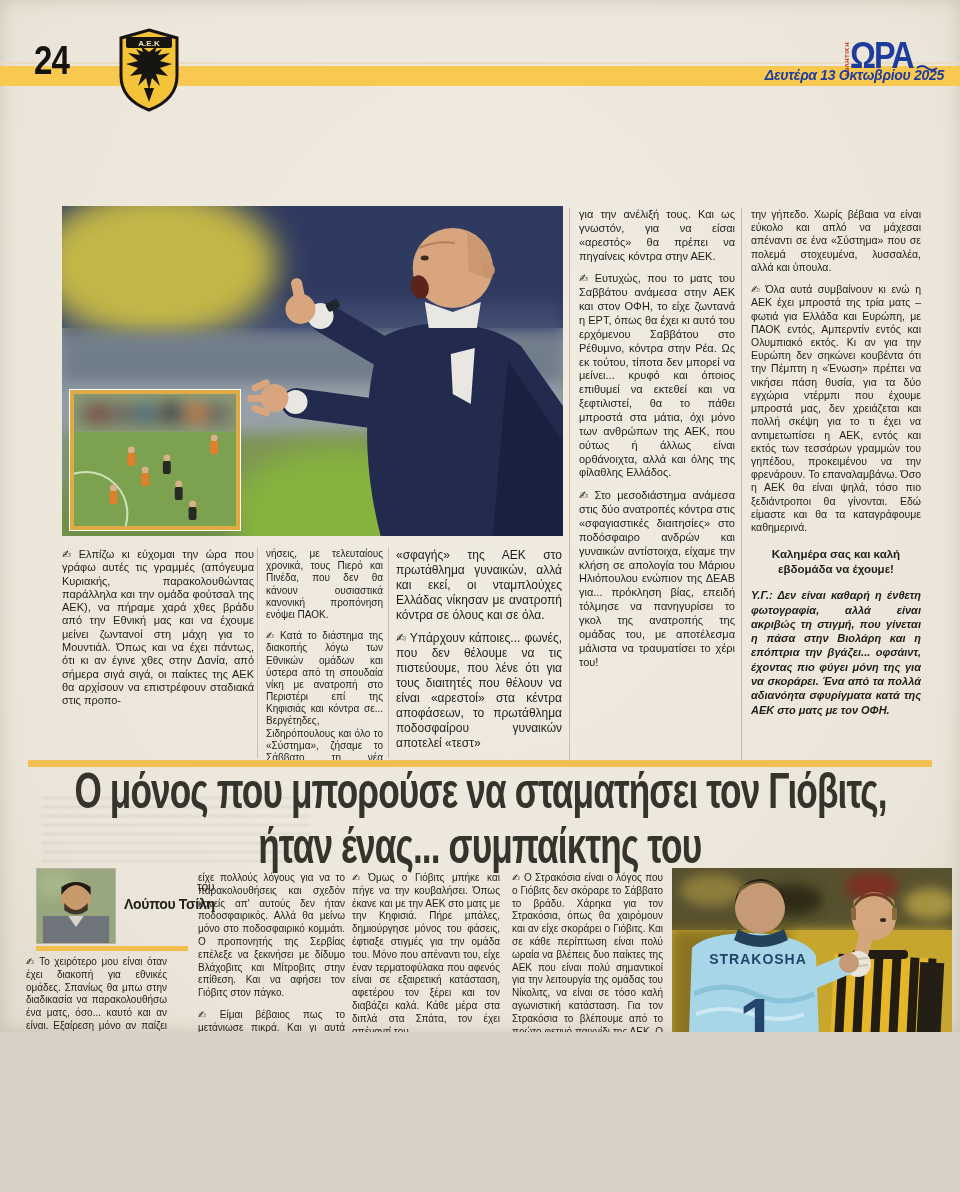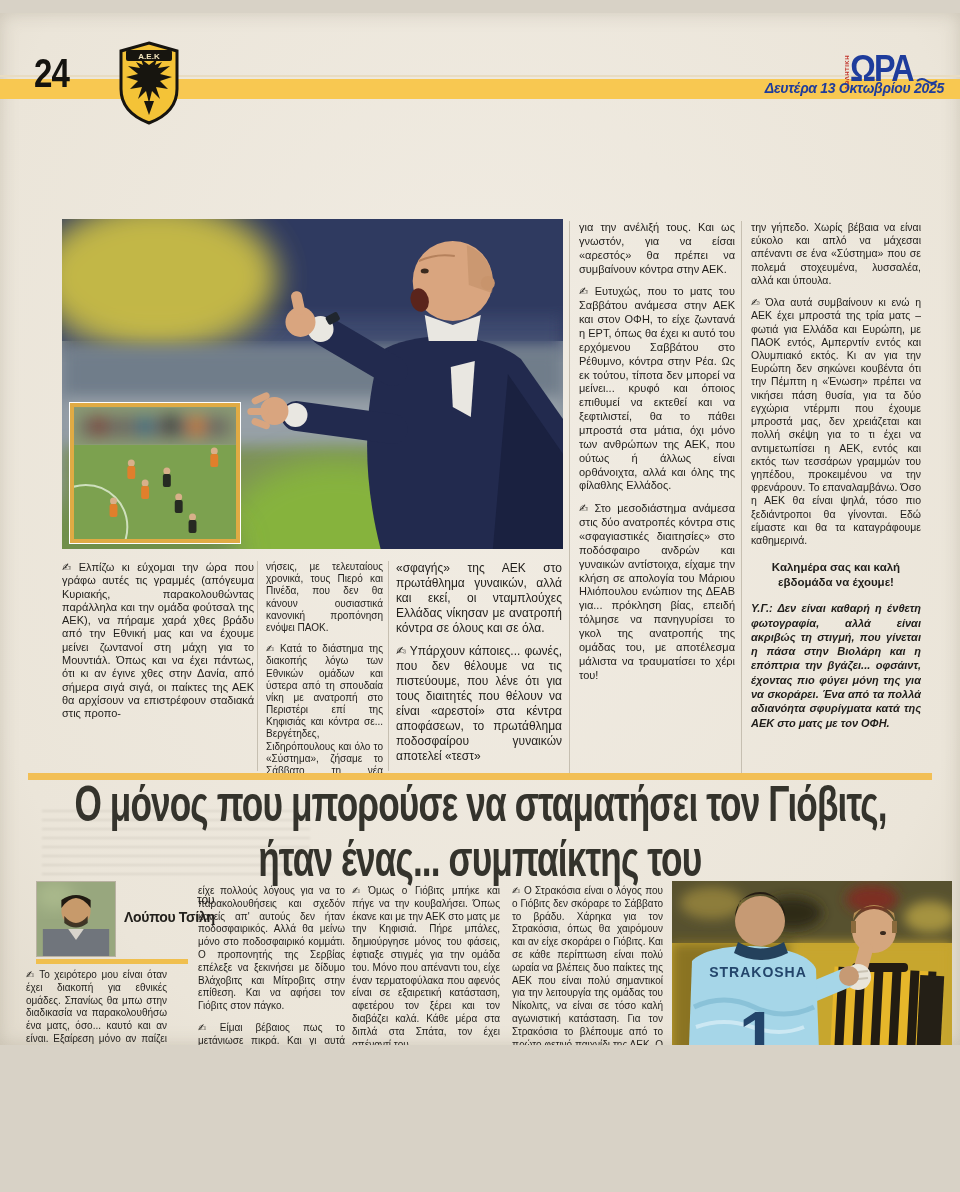--- a/index.html
+++ b/index.html
@@ -1,18 +1,18 @@
 <!DOCTYPE html>
 <html lang="el"><head>
 <meta charset="utf-8">
 <style>
   * { margin:0; padding:0; box-sizing:border-box; }
   html,body { width:960px; height:1192px; overflow:hidden; }
   body { font-family:"Liberation Sans", sans-serif; background:#d8d2c6; }
-  .page { position:relative; width:960px; height:1032px; margin:13px auto;
+  .page { position:relative; width:960px; height:1032px; margin:0 auto;
           background:radial-gradient(ellipse at 50% 40%, #f1ece3 0%, #ebe5d9 78%, #e2dbcd 100%);
           box-shadow: inset 0 0 18px rgba(120,110,90,.25); overflow:hidden; }
 
   
   .pagenum { position:absolute; left:34px; top:36px; font-size:36px; font-weight:bold;
              color:#14130f; letter-spacing:-1px; transform:scale(.92,1.15); transform-origin:left top; }
   .hstripe { position:absolute; left:0; top:66px; width:960px; height:20px; background:#f8c851; }
   .hstripe2 { position:absolute; left:0; top:62px; width:960px; height:2px; background:#e8dcc2; }
   .crest { position:absolute; left:112px; top:28px; width:74px; height:84px; }
   .badge { position:absolute; left:332px; top:38px; width:310px; height:66px;
@@ -204,21 +204,21 @@
     </div>
   <div class="col c2">
       <p class="bp">νήσεις, με τελευταίους χρονικά, τους Πιερό και Πινέδα, που δεν θα κάνουν ουσιαστικά κανονική προπόνηση ενόψει ΠΑΟΚ.</p>
       <p class="bp"><span class="pen">✍</span>Κατά το διάστημα της διακοπής λόγω των Εθνικών ομάδων και ύστερα από τη σπουδαία νίκη με ανατροπή στο Περιστέρι επί της Κηφισιάς και κόντρα σε... Βεργέτηδες, Σιδηρόπουλους και όλο το «Σύστημα», ζήσαμε το Σάββατο τη νέα επιχείρηση</p>
     </div>
   <div class="col c3">
       <p class="bp">«σφαγής» της ΑΕΚ στο πρωτάθλημα γυναικών, αλλά και εκεί, οι νταμπλούχες Ελλάδας νίκησαν με ανατροπή κόντρα σε όλους και σε όλα.</p>
       <p class="bp"><span class="pen">✍</span>Υπάρχουν κάποιες... φωνές, που δεν θέλουμε να τις πιστεύουμε, που λένε ότι για τους διαιτητές που θέλουν να είναι «αρεστοί» στα κέντρα αποφάσεων, το πρωτάθλημα ποδοσφαίρου γυναικών αποτελεί «τεστ»</p>
     </div>
   <div class="col c4">
-      <p class="bp">για την ανέλιξή τους. Και ως γνωστόν, για να είσαι «αρεστός» θα πρέπει να συμβαίνουν κόντρα στην ΑΕΚ.</p>
+      <p class="bp">για την ανέλιξή τους. Και ως γνωστόν, για να είσαι «αρεστός» θα πρέπει να πηγαίνεις κόντρα στην ΑΕΚ.</p>
       <p class="bp"><span class="pen">✍</span>Ευτυχώς, που το ματς του Σαββάτου ανάμεσα στην ΑΕΚ και στον ΟΦΗ, το είχε ζωντανά η ΕΡΤ, όπως θα έχει κι αυτό του ερχόμενου Σαββάτου στο Ρέθυμνο, κόντρα στην Ρέα. Ως εκ τούτου, τίποτα δεν μπορεί να μείνει... κρυφό και όποιος επιθυμεί να εκτεθεί και να ξεφτιλιστεί, θα το πάθει μπροστά στα μάτια, όχι μόνο των ανθρώπων της ΑΕΚ, που ούτως ή άλλως είναι ορθάνοιχτα, αλλά και όλης της φίλαθλης Ελλάδος.</p>
       <p class="bp"><span class="pen">✍</span>Στο μεσοδιάστημα ανάμεσα στις δύο ανατροπές κόντρα στις «σφαγιαστικές διαιτησίες» στο ποδόσφαιρο ανδρών και γυναικών αντίστοιχα, είχαμε την κλήση σε απολογία του Μάριου Ηλιόπουλου ενώπιον της ΔΕΑΒ για... πρόκληση βίας, επειδή τόλμησε να πανηγυρίσει το γκολ της ανατροπής της ομάδας του, με αποτέλεσμα μάλιστα να τραυματίσει το χέρι του!</p>
     </div>
   <div class="col c5">
     <div>
         <p class="bp">την γήπεδο. Χωρίς βέβαια να είναι εύκολο και απλό να μάχεσαι απέναντι σε ένα «Σύστημα» που σε πολεμά στοχευμένα, λυσσαλέα, αλλά και ύπουλα.</p>
         <p class="bp"><span class="pen">✍</span>Όλα αυτά συμβαίνουν κι ενώ η ΑΕΚ έχει μπροστά της τρία ματς – φωτιά για Ελλάδα και Ευρώπη, με ΠΑΟΚ εντός, Αμπερντίν εντός και Ολυμπιακό εκτός. Κι αν για την Ευρώπη δεν σηκώνει κουβέντα ότι την Πέμπτη η «Ένωση» πρέπει να νικήσει πάση θυσία, για τα δύο εγχώρια ντέρμπι που έχουμε μπροστά μας, δεν χρειάζεται και πολλή σκέψη για το τι έχει να αντιμετωπίσει η ΑΕΚ, εντός και εκτός των τεσσάρων γραμμών του γηπέδου, προκειμένου να την φρενάρουν. Το επαναλαμβάνω. Όσο η ΑΕΚ θα είναι ψηλά, τόσο πιο ξεδιάντροποι θα γίνονται. Εδώ είμαστε και θα τα καταγράφουμε καθημερινά.</p>
       </div>
     <p class="closing">Καλημέρα σας και καλή εβδομάδα να έχουμε!</p>
     <p class="ps">Υ.Γ.: Δεν είναι καθαρή η ένθετη φωτογραφία, αλλά είναι ακριβώς τη στιγμή, που γίνεται η πάσα στην Βιολάρη και η επόπτρια την βγάζει... οφσάιντ, έχοντας πιο φύγει μόνη της για να σκοράρει. Ένα από τα πολλά αδιανόητα σφυρίγματα κατά της ΑΕΚ στο ματς με τον ΟΦΗ.</p>

